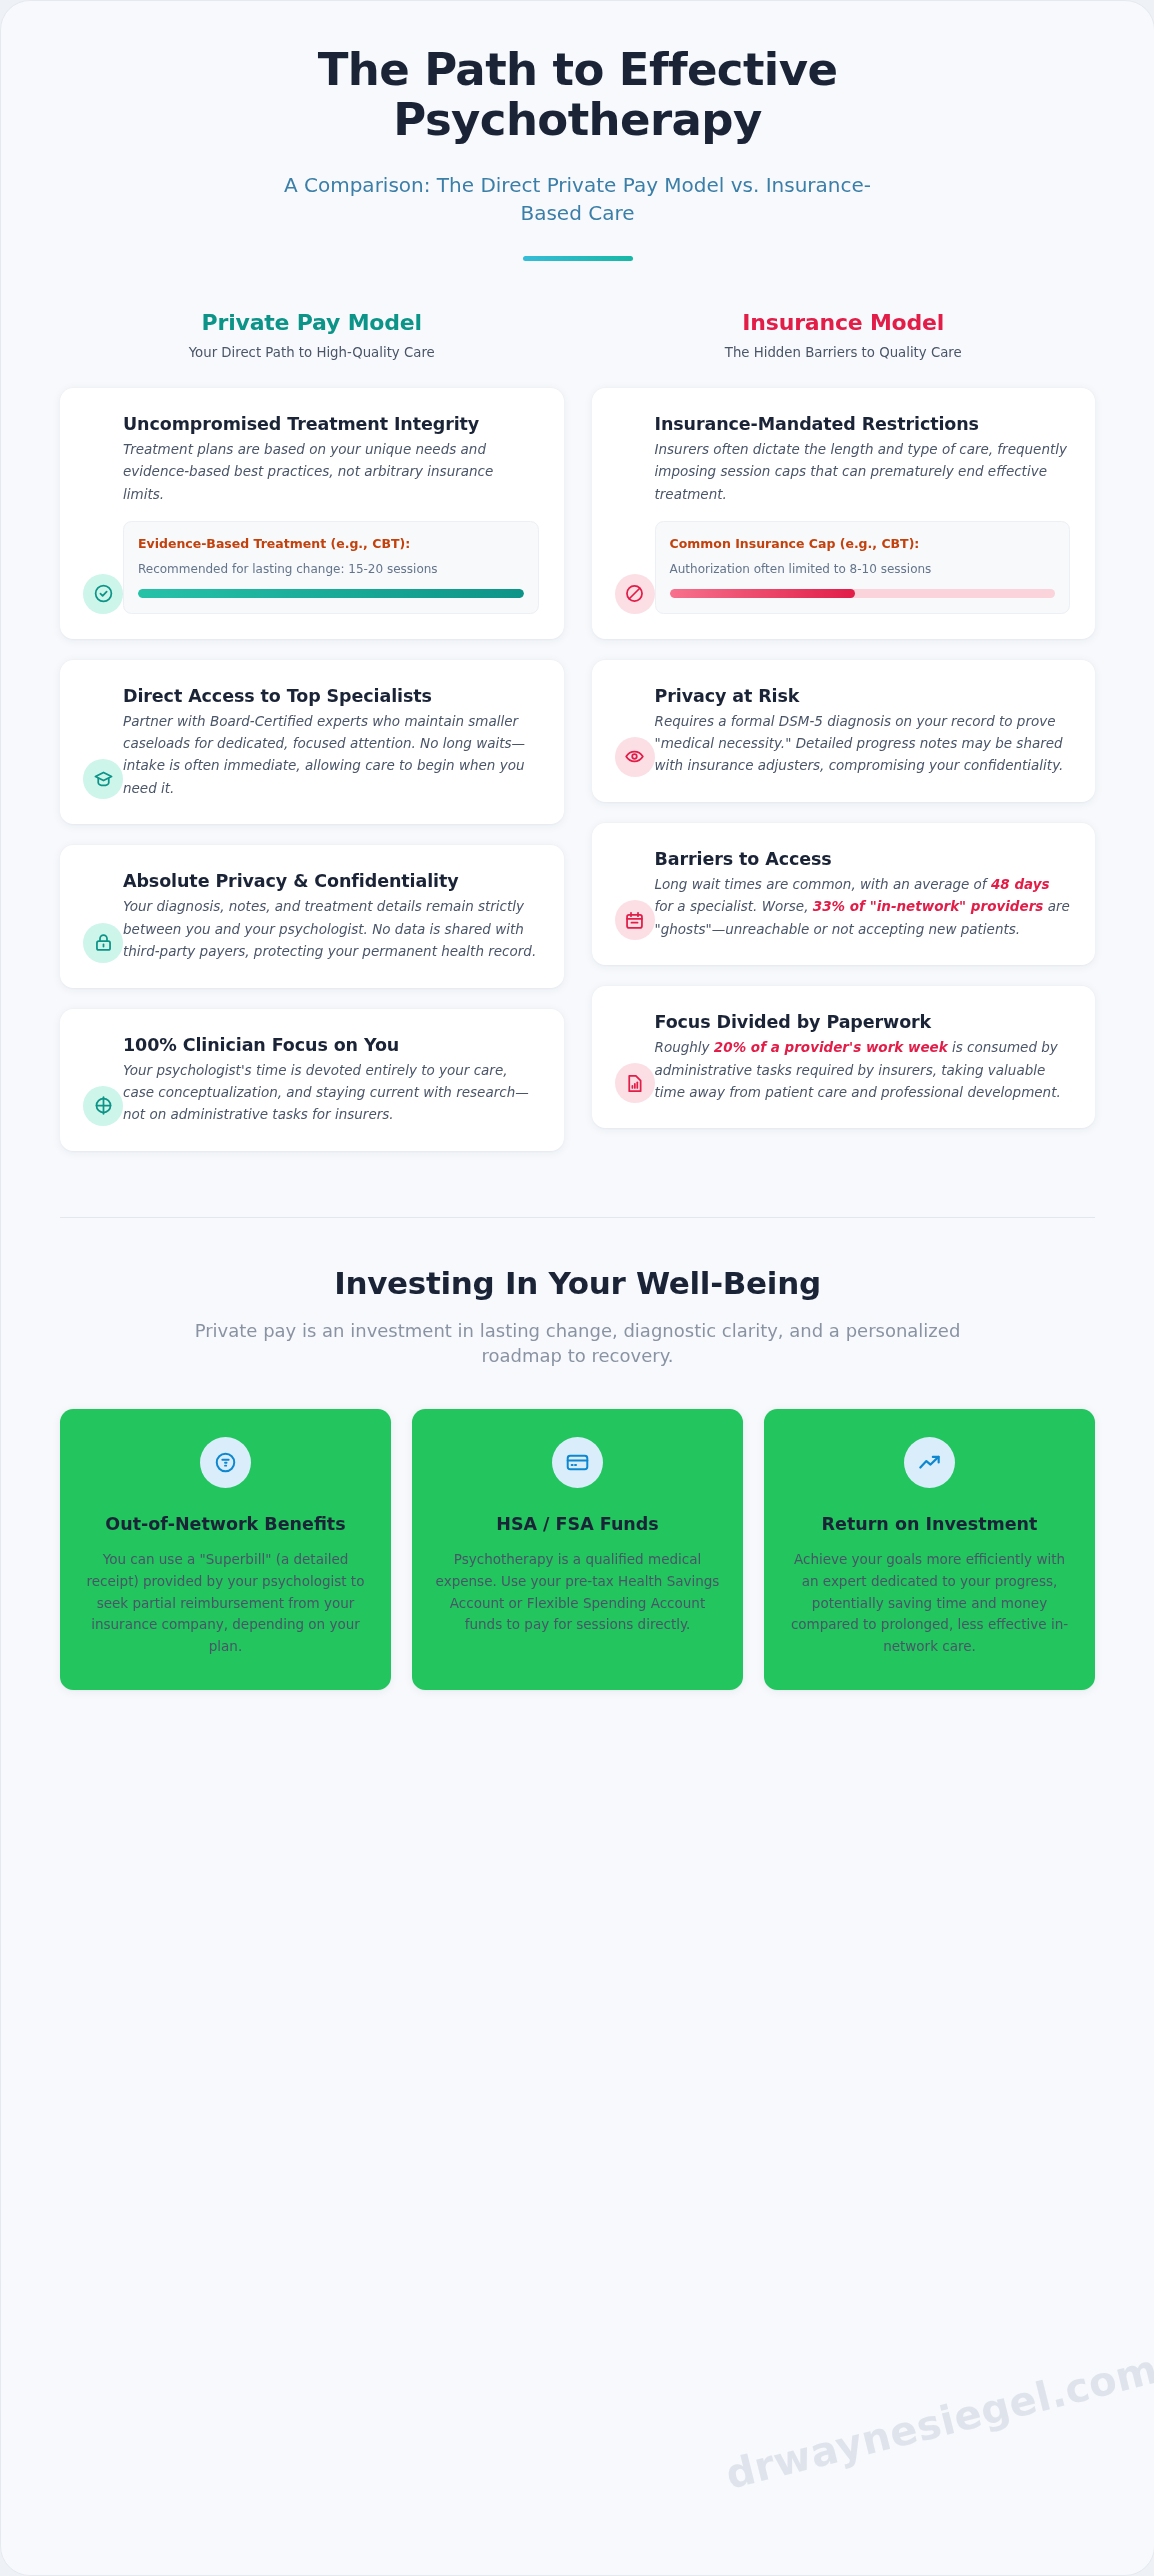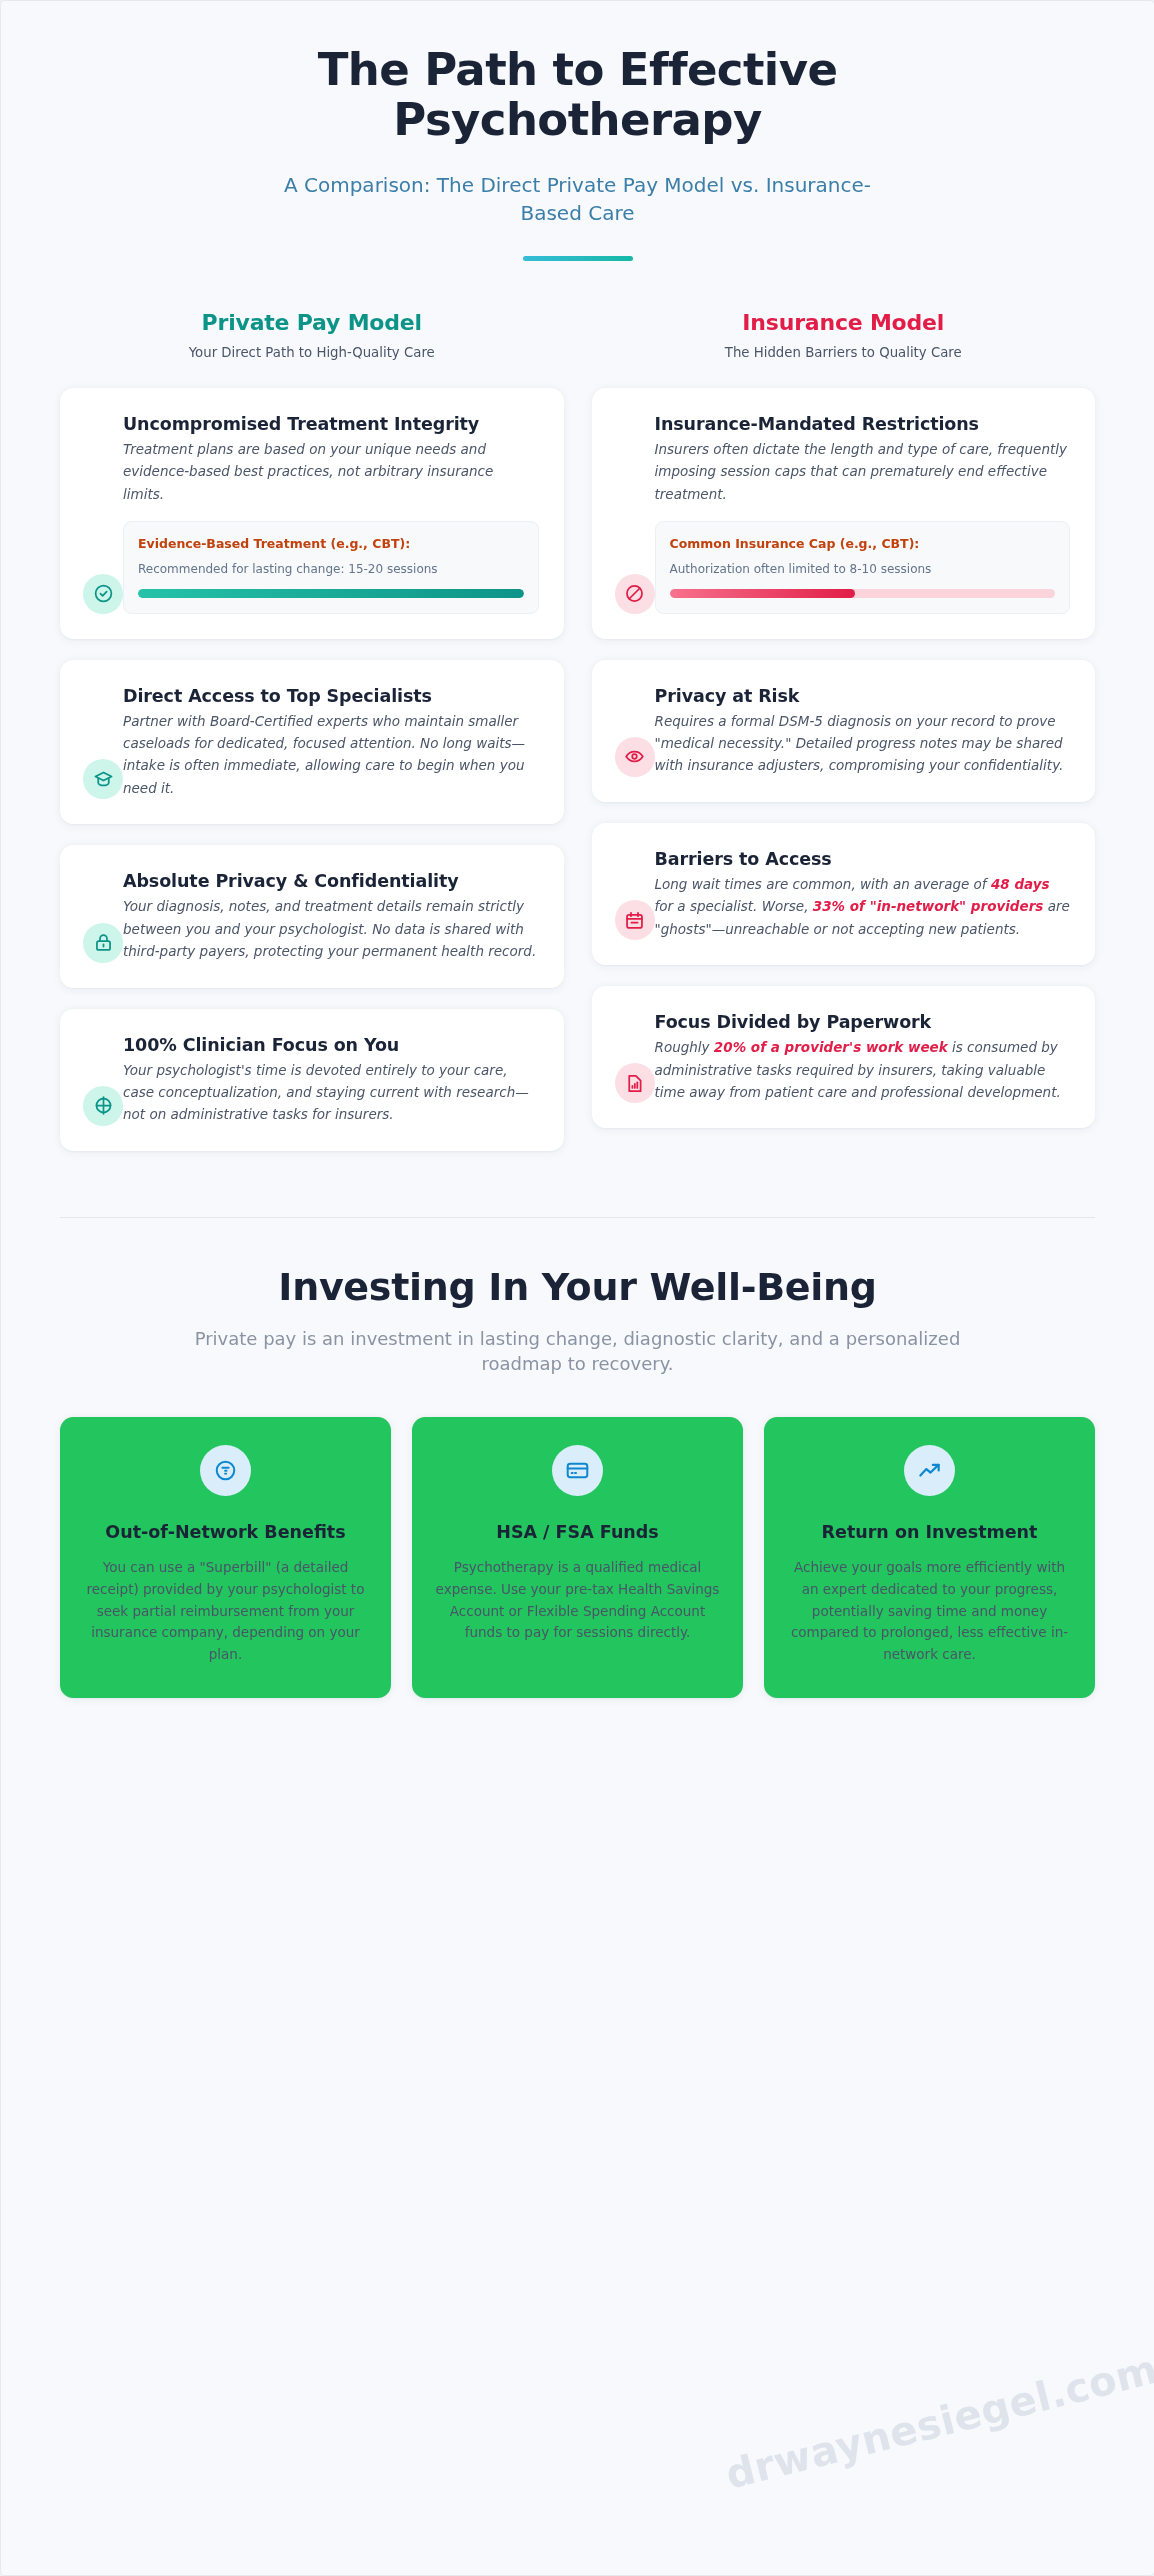--- a/index.html
+++ b/index.html
@@ -8,21 +8,21 @@
     background: #eef1f6;
     font-family: "DejaVu Sans", sans-serif;
   }
   body { padding: 0; }
 
   .page {
     position: relative;
     width: 1155px;
     min-height: 2576px;
     background: #f7f9fc;
-    border-radius: 4px;
+    border-radius: 30px;
     border: 0.9px solid #e6eaf0;
     overflow: hidden;
     padding: 0 0 38px 0;
   }
 
   
   .header { padding: 44px 85px 0 85px; text-align: center; }
   .main-title {
     font-family: "DejaVu Sans", sans-serif;
     font-size: 45px;
@@ -119,21 +119,21 @@
   .bar-fill.green { background: linear-gradient(90deg,#25c2a8,#0d9488); }
   .bar-fill.red   { background: linear-gradient(90deg,#f7718d,#e11d48); }
 
   
   .divider {
     height: 0.9px; background: #e3e8ef;
     margin: 45px 59px 0 59px;
   }
   .bottom-head { text-align: center; padding: 47px 76px 0 76px; }
   .bottom-title {
-    font-size: 38px; font-weight: 700; color: #1b2437; letter-spacing: -0.3px;
+    font-size: 31px; font-weight: 700; color: #1b2437; letter-spacing: -0.3px;
   }
   .bottom-sub {
     margin: 17px auto 0 auto; max-width: 824px;
     font-size: 18px; line-height: 1.42; color: #8a93a3; font-weight: 400;
   }
 
   .bottom-cards {
     display: flex; gap: 21px;
     padding: 40px 59px 0 59px;
     align-items: stretch;

